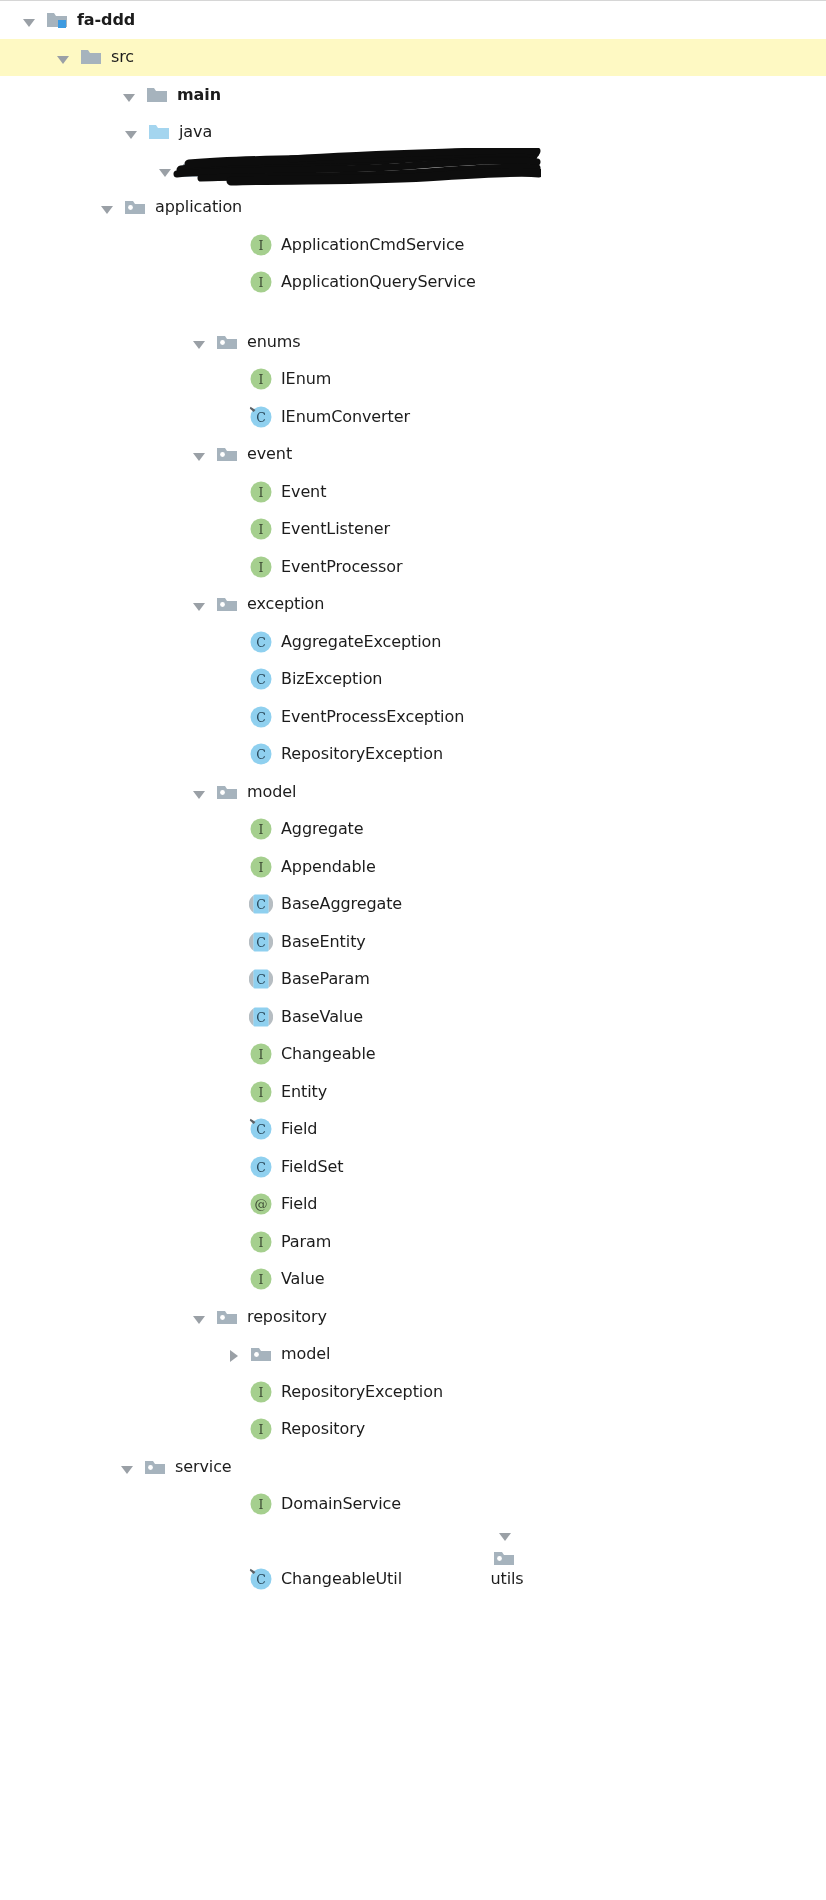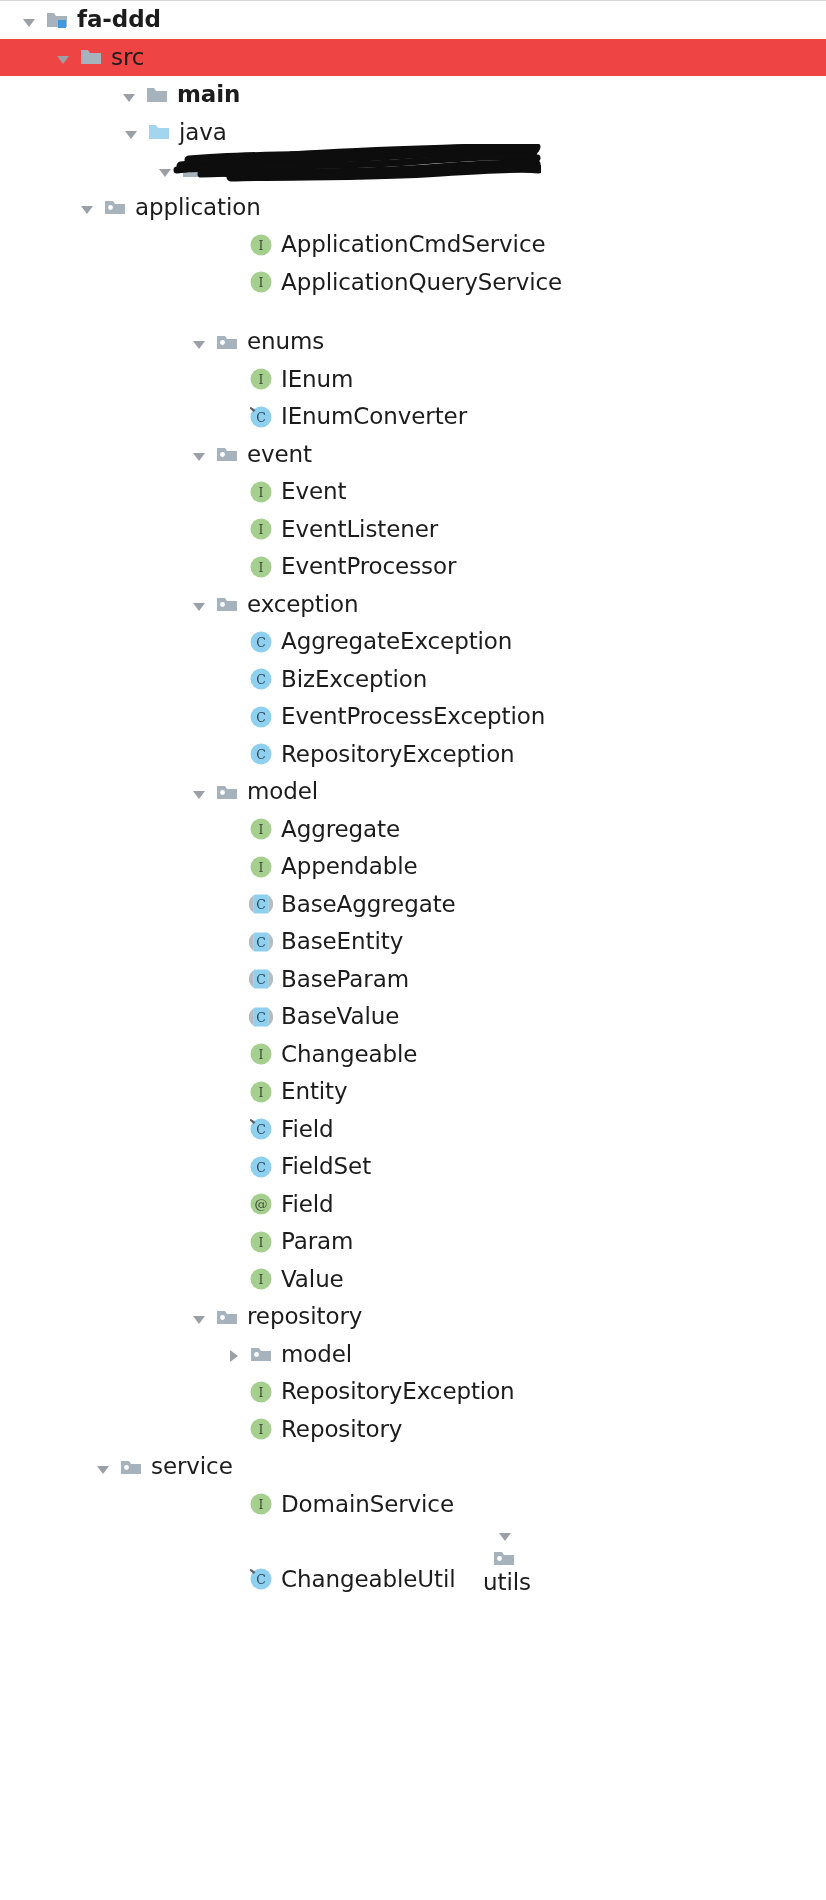--- a/index.html
+++ b/index.html
@@ -17,39 +17,39 @@
     box-sizing:border-box;
   }
   .row{
     position:relative;
     height:37.5px;
     display:flex;
     align-items:center;
     white-space:nowrap;
     box-sizing:border-box;
   }
-  .row.selected{ background:#ef4444; }
+  .row.selected{ background:#fef9c3; }
   .arrow{
     width:22px;height:22px;
     flex:0 0 22px;
     position:relative;
     margin-right:4px;
   }
   .arrow.none{visibility:hidden;}
   .arrow svg{display:block;position:absolute;left:3px;top:5px;}
   .icon{
     width:26px;height:26px;
     flex:0 0 26px;
     position:relative;
     margin-right:7px;
     display:flex;align-items:center;justify-content:center;
   }
   .icon svg{display:block;}
   .label{
-    font-size:23px;
+    font-size:16px;
     color:#1c1c1c;
     letter-spacing:-0.1px;
     line-height:1;
   }
   .label.bold{font-weight:bold;}
   .redacted-row .label{position:relative;}
   .scribble{
     position:absolute;
     pointer-events:none;
   }
@@ -125,21 +125,21 @@
       </span>
       <span class="label"><svg width="370" height="40" viewBox="0 0 370 40" class="scribble" style="left: -42px; top: -14px;">
           <path d="M10 22 C70 14, 150 16, 225 11 C285 7, 330 5, 362 8" stroke="#0d0d0d" fill="none" stroke-width="9" stroke-linecap="round"></path>
           <path d="M6 26 C80 20, 170 24, 250 17 C300 13, 340 11, 366 14" stroke="#0d0d0d" fill="none" stroke-width="7" stroke-linecap="round"></path>
           <path d="M18 16 C90 10, 160 13, 240 8 C300 4, 342 3, 364 5" stroke="#0d0d0d" fill="none" stroke-width="9" stroke-linecap="round"></path>
           <path d="M30 30 C100 27, 180 30, 255 24 C305 20, 344 18, 366 20" stroke="#0d0d0d" fill="none" stroke-width="7" stroke-linecap="round"></path>
           <path d="M60 33 C130 31, 200 33, 270 28 C315 25, 348 23, 368 25" stroke="#0d0d0d" fill="none" stroke-width="9" stroke-linecap="round"></path>
           <path d="M120 11 C190 6, 250 5, 310 3 C335 2, 355 2, 366 3" stroke="#0d0d0d" fill="none" stroke-width="7" stroke-linecap="round"></path>
         </svg><span>.ddd</span></span>
     </div>
-    <div class="row" style="padding-left: 76px;">
+    <div class="row" style="padding-left: 96px;">
       <span class="arrow">
         <svg width="16" height="16" viewBox="0 0 16 16">
           <polygon fill="#9aa0a6" points="2,5 14,5 8,13"></polygon>
         </svg>
       </span>
       <span class="icon">
         <svg width="24" height="24" viewBox="0 0 24 24">
           <path d="M2 6 L10 6 L12 9 L22 9 L22 19 L2 19 Z" fill="#a6b3bd"></path>
           <circle cx="7.5" cy="12.5" r="2.4" fill="#ffffff"></circle>
         </svg>
@@ -493,21 +493,21 @@
     <div class="row" style="padding-left: 222px;">
       <span class="arrow none"></span>
       <span class="icon">
         <svg width="24" height="24" viewBox="0 0 24 24">
           <circle cx="12" cy="12" r="10.5" fill="#a5cf8e"></circle>
           <text x="12" y="12" text-anchor="middle" dominant-baseline="central" font-size="12.5" fill="#3c4a33" font-family="&quot;DejaVu Serif&quot;,&quot;Liberation Serif&quot;,serif">I</text>
         </svg>
       </span>
       <span class="label">Repository</span>
     </div>
-    <div class="row" style="padding-left: 92px;">
+    <div class="row" style="padding-left: 116px;">
       <span class="arrow">
         <svg width="16" height="16" viewBox="0 0 16 16">
           <polygon fill="#9aa0a6" points="2,5 14,5 8,13"></polygon>
         </svg>
       </span>
       <span class="icon">
         <svg width="24" height="24" viewBox="0 0 24 24">
           <path d="M2 6 L10 6 L12 9 L22 9 L22 19 L2 19 Z" fill="#a6b3bd"></path>
           <circle cx="7.5" cy="12.5" r="2.4" fill="#ffffff"></circle>
         </svg>

